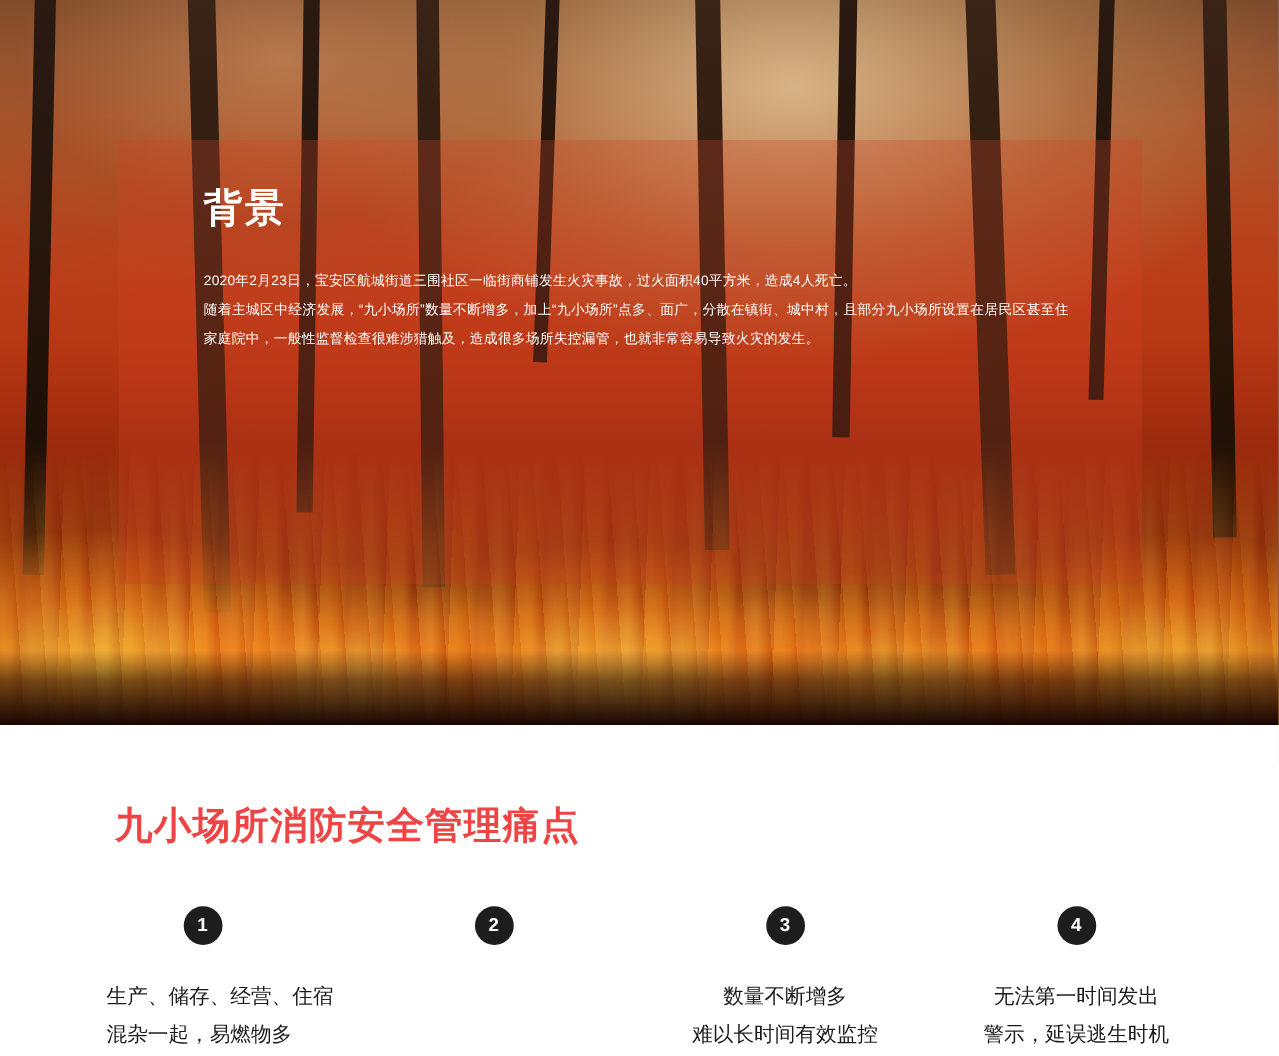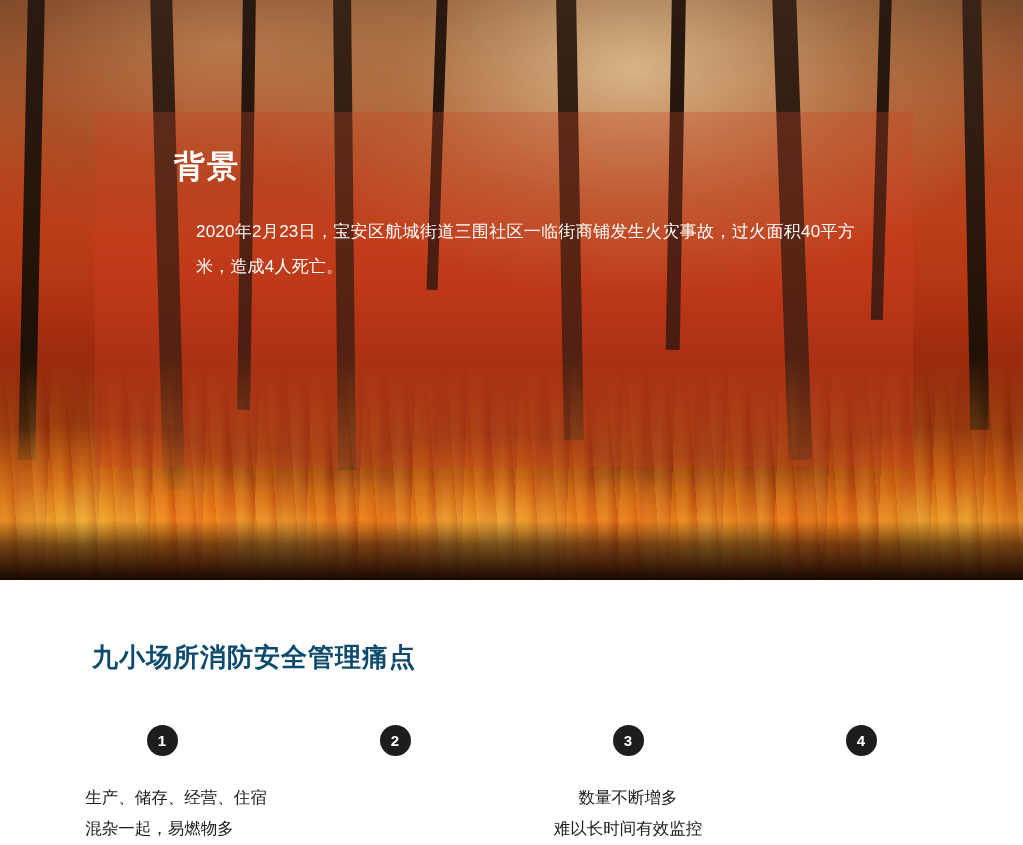--- a/index.html
+++ b/index.html
@@ -91,47 +91,45 @@
     background: rgba(190, 70, 50, 0.30);
     backdrop-filter: saturate(110%);
     padding: 34px 58px 20px 68px;
   }
   .panel-title {
     color: #ffffff;
     font-size: 31px;
     font-weight: bold;
     letter-spacing: 2px;
     margin-bottom: 26px;
-    margin-left: 11px;
   }
   .panel-para {
     color: #ffffff;
-    font-size: 17px;
+    font-size: 11px;
     line-height: 2.08;
     letter-spacing: 0.2px;
     text-align: justify;
     font-weight: 500;
-    margin-left: 33px;
   }
 
   
   .pain {
     position: relative;
     width: 1023px;
     height: 265px;
     background: #ffffff;
     padding: 0;
   }
   .pain-title {
     position: absolute;
     left: 92px;
     top: 60px;
-    font-size: 26px;
+    font-size: 30px;
     font-weight: bold;
-    color: #0c4a6e;
+    color: #ef4444;
     letter-spacing: 1px;
   }
   .pain-items {
     position: absolute;
     left: 48px;
     right: 48px;
     top: 145px;
     display: flex;
     justify-content: space-between;
   }
@@ -183,20 +181,21 @@
     <div class="tree b" style="left:962px; width:19px; height:440px; transform: rotate(-1.1deg);"></div>
   </div>
 
   <div class="fire-glow"></div>
   <div class="fire-flames"></div>
   <div class="ground-dark"></div>
 
   <div class="overlay-panel">
     <div class="panel-title">背景</div>
     <p class="panel-para">2020年2月23日，宝安区航城街道三围社区一临街商铺发生火灾事故，过火面积40平方米，造成4人死亡。</p>
+    <p class="panel-para">随着主城区中经济发展，“九小场所”数量不断增多，加上“九小场所”点多、面广，分散在镇街、城中村，且部分九小场所设置在居民区甚至住家庭院中，一般性监督检查很难涉猎触及，造成很多场所失控漏管，也就非常容易导致火灾的发生。</p>
   </div>
 </section>
 
 <section class="pain">
   <h2 class="pain-title">九小场所消防安全管理痛点</h2>
 
   <div class="pain-items">
     <div class="pain-item">
       <div class="pain-num">1</div>
       <div class="pain-text">生产、储存、经营、住宿
@@ -205,15 +204,17 @@
     <div class="pain-item">
       <div class="pain-num">2</div>
     </div>
     <div class="pain-item">
       <div class="pain-num">3</div>
       <div class="pain-text">数量不断增多
 难以长时间有效监控</div>
     </div>
     <div class="pain-item">
       <div class="pain-num">4</div>
+      <div class="pain-text">无法第一时间发出
+警示，延误逃生时机</div>
     </div>
   </div>
 </section>
 
 </body></html>

